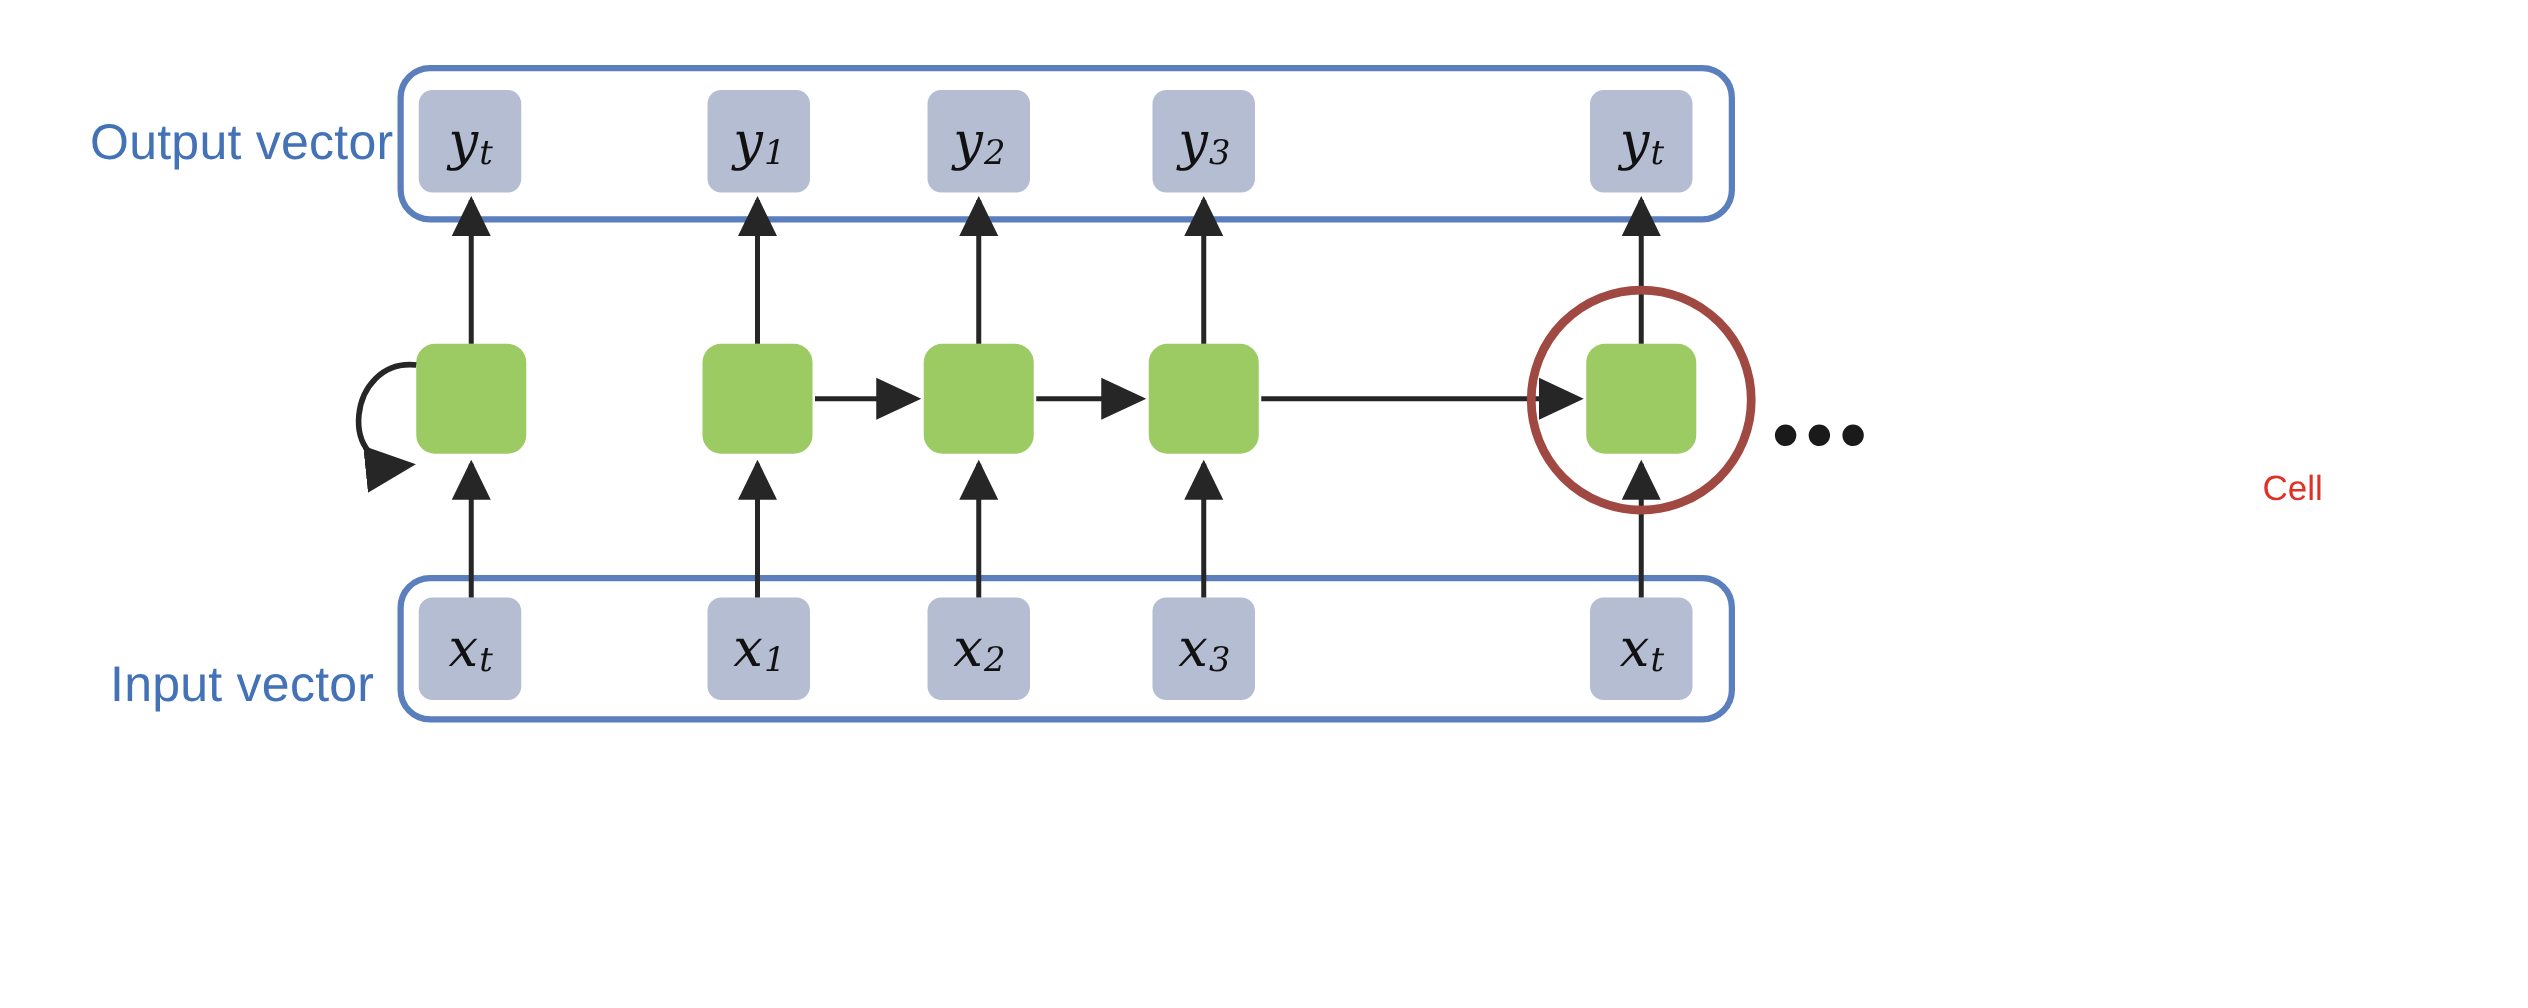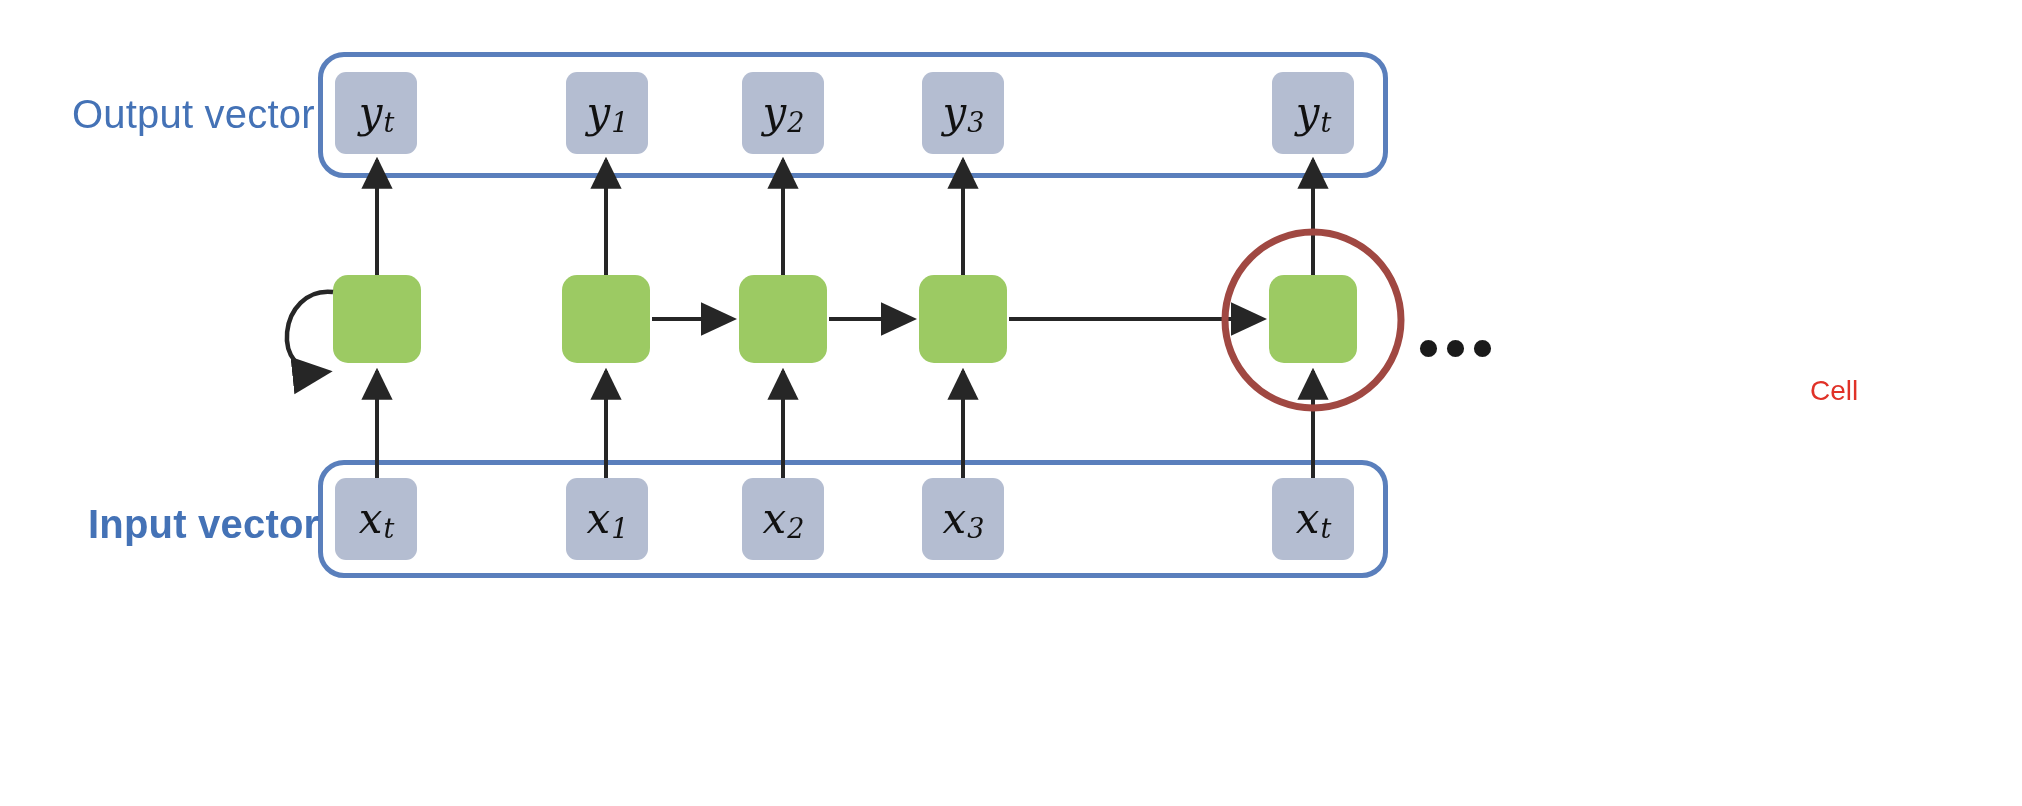--- a/index.html
+++ b/index.html
@@ -11,21 +11,21 @@
   
   .side-label{
     position:absolute;
     color:#4472B6;
     font-size:40px;
     font-family:"Liberation Sans",sans-serif;
     white-space:nowrap;
     letter-spacing:0.2px;
   }
   #label-output{left:72px;  top:92px;}
-  #label-input { left:88px; top:502px;font-weight:bold;}
+  #label-input { left:88px; top:526px;}
 
   .cell-label{
     position:absolute;
     color:#E03127;
     font-size:28px;
     font-family:"Liberation Sans",sans-serif;
     white-space:nowrap;
   }
 
   

